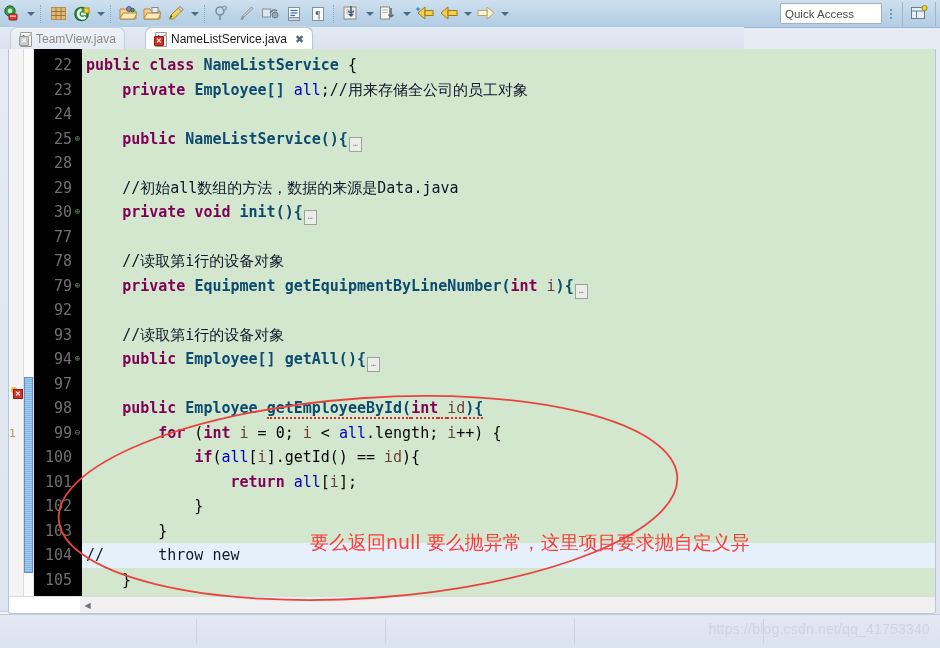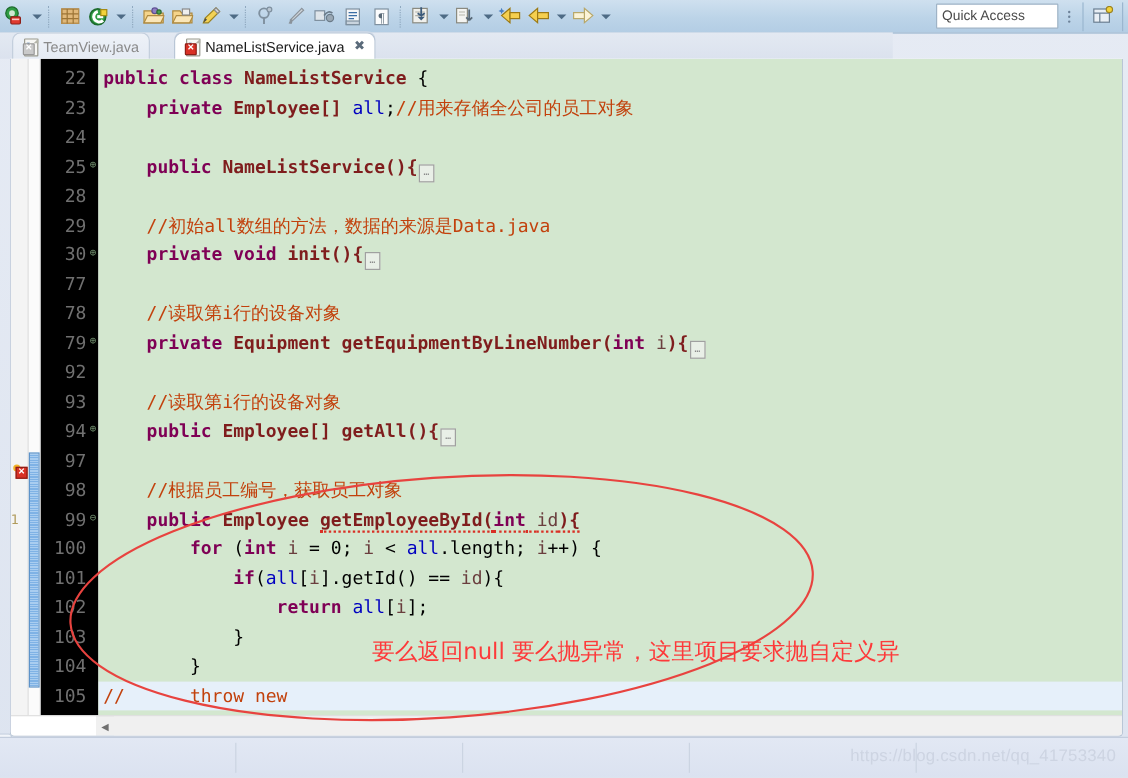--- a/index.html
+++ b/index.html
@@ -169,24 +169,24 @@
     font-size:15px; line-height:24.5px;
     padding-top:4px;
     overflow:hidden;
   }
   .cline {
     height:24.5px; white-space:pre; padding-left:4px; position:relative;
   }
   .cline.cur { background:#e6f0fa; }
   
   .kw   { color:#7f0055; font-weight:bold; }
-  .typ  { color:#7f1d1d; font-weight:bold; }
+  .typ  { color:#0c4a6e; font-weight:bold; }
   .fld  { color:#0000c0;text-align:right; }
   .prm  { color:#6a3e3e; }
-  .cmt  { color:#c2410c; }
+  .cmt  { color:#0f172a; }
   .num  { color:#000000; }
   .plain{ color:#000000; }
   .err-underline {
     border-bottom:2px dotted #d93025;
   }
   .fold-box {
     display:inline-block; width:11px; height:13px;
     border:1px solid #a0a0a0; background:#e9efe7;
     vertical-align:-2px; margin-left:1px;
     font-size:8px; color:#888; text-align:center; line-height:11px;
@@ -490,21 +490,20 @@
           <div class="cline">&nbsp;</div>
           <div class="cline"><span class="plain">    </span><span class="cmt">//初始all数组的方法，数据的来源是Data.java</span></div>
           <div class="cline"><span class="plain">    </span><span class="kw">private</span><span class="plain"> </span><span class="kw">void</span><span class="plain"> </span><span class="typ">init(){</span><span class="fold-box">…</span></div>
           <div class="cline">&nbsp;</div>
           <div class="cline"><span class="plain">    </span><span class="cmt">//读取第i行的设备对象</span></div>
           <div class="cline"><span class="plain">    </span><span class="kw">private</span><span class="plain"> </span><span class="typ">Equipment getEquipmentByLineNumber(</span><span class="kw">int</span><span class="plain"> </span><span class="prm">i</span><span class="typ">){</span><span class="fold-box">…</span></div>
           <div class="cline">&nbsp;</div>
           <div class="cline"><span class="plain">    </span><span class="cmt">//读取第i行的设备对象</span></div>
           <div class="cline"><span class="plain">    </span><span class="kw">public</span><span class="plain"> </span><span class="typ">Employee[] getAll(){</span><span class="fold-box">…</span></div>
           <div class="cline">&nbsp;</div>
-          <div class="cline"><span class="plain">    </span><span class="cmt">//根据员工编号，获取员工对象</span></div>
           <div class="cline"><span class="plain">    </span><span class="kw">public</span><span class="plain"> </span><span class="typ">Employee </span><span class="typ err-underline">getEmployeeById(</span><span class="kw err-underline">int</span><span class="plain err-underline"> </span><span class="prm err-underline">id</span><span class="typ err-underline">){</span></div>
           <div class="cline"><span class="plain">        </span><span class="kw">for</span><span class="plain"> (</span><span class="kw">int</span><span class="plain"> </span><span class="prm">i</span><span class="plain"> = </span><span class="num">0</span><span class="plain">; </span><span class="prm">i</span><span class="plain"> &lt; </span><span class="fld">all</span><span class="plain">.length; </span><span class="prm">i</span><span class="plain">++) {</span></div>
           <div class="cline"><span class="plain">            </span><span class="kw">if</span><span class="plain">(</span><span class="fld">all</span><span class="plain">[</span><span class="prm">i</span><span class="plain">].getId() == </span><span class="prm">id</span><span class="plain">){</span></div>
           <div class="cline"><span class="plain">                </span><span class="kw">return</span><span class="plain"> </span><span class="fld">all</span><span class="plain">[</span><span class="prm">i</span><span class="plain">];</span></div>
           <div class="cline"><span class="plain">            }</span></div>
           <div class="cline"><span class="plain">        }</span></div>
           <div class="cline cur"><span class="cmt">//</span><span class="cmt">      throw new </span></div>
           <div class="cline"><span class="plain">    }</span></div>
         </div>
     </div>

